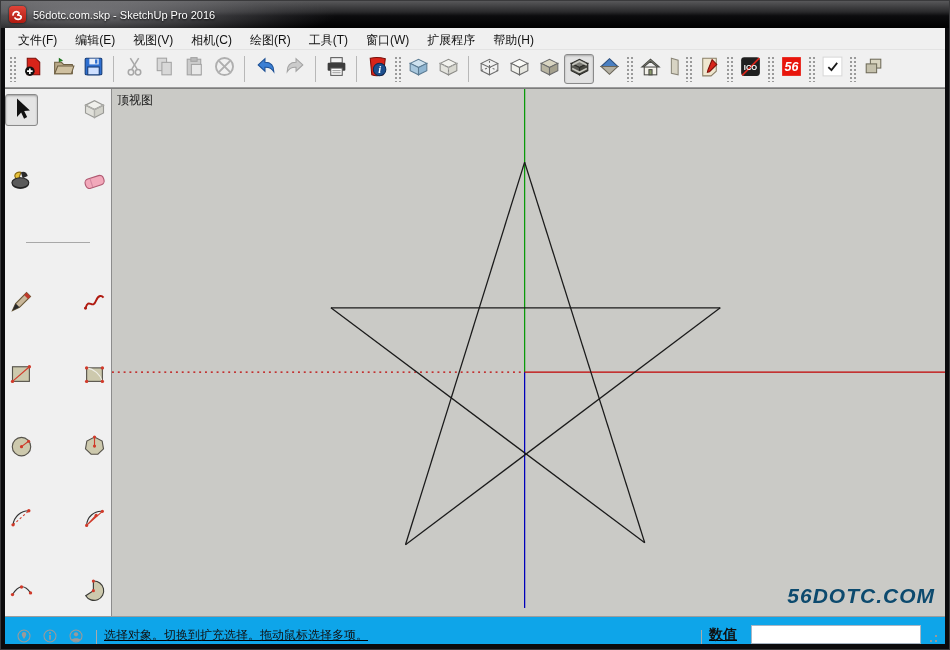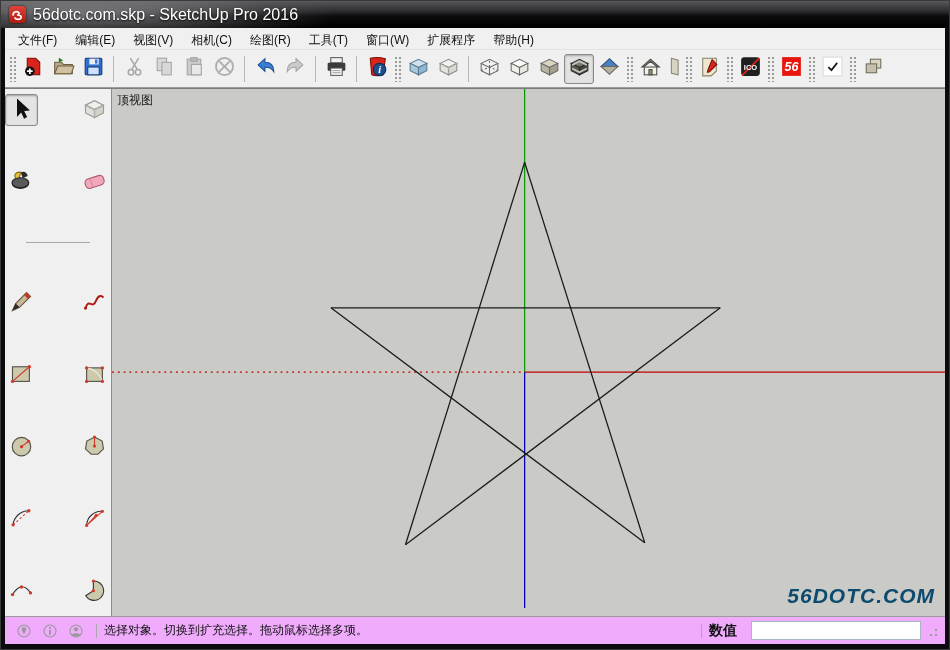--- a/index.html
+++ b/index.html
@@ -6,21 +6,21 @@
   html,body { width:950px; height:650px; overflow:hidden; font-family:"Liberation Sans","DejaVu Sans",sans-serif; }
   .window { width:950px; height:650px; background:#0b0b0d; display:flex; flex-direction:column; position:relative; border:1px solid #3a3a3c; }
 
   
   .titlebar { height:27px; flex:0 0 27px; position:relative; display:flex; align-items:center; padding-left:8px;
     background:linear-gradient(180deg,#58585a 0%,#2a2a2c 40%,#0c0c0e 55%,#000 100%); }
   .titlebar::before { content:""; position:absolute; left:0; top:0; width:340px; height:100%;
     background:radial-gradient(ellipse 340px 40px at 80px 14px, rgba(190,190,195,.55), rgba(120,120,125,.15) 60%, transparent 75%); }
   .app-icon { width:17px; height:17px; border-radius:4px; background:linear-gradient(180deg,#e04438,#b01a10); position:relative; z-index:2; flex:0 0 17px; box-shadow:0 0 2px #000; }
   .app-icon svg { position:absolute; inset:0; }
-  .title-text { color:#fff; font-size:16px; margin-left:7px; z-index:2; text-shadow:0 1px 2px #000; }
+  .title-text { color:#fff; font-size:11px; margin-left:7px; z-index:2; text-shadow:0 1px 2px #000; }
   .winbtns { position:absolute; top:0; right:12px; display:flex; z-index:3; }
 
   
   .menubar { flex:0 0 22px; background:#f0f0f0; display:flex; align-items:flex-end; margin:0 4px; border-bottom:1px solid #e3e3e3; padding-left:4px; }
   .menu-item { font-size:12px; color:#111; padding:0 9px; display:flex; align-items:center; cursor:default; }
 
   
   .toolbar { flex:0 0 38px; background:#f0f0f0; display:flex; align-items:center; margin:0 4px; border-bottom:1px solid #9c9c9c; padding-left:2px; }
   .tb-grip { width:7px; height:26px; margin:0 2px; background-image:radial-gradient(circle 1px at 2px 2px, #9a9a9a 1px, transparent 1.2px); background-size:4px 4px; }
   .tb-sep { width:1px; height:26px; background:#b8b8b8; margin:0 5px; }
@@ -41,21 +41,21 @@
   .pal-sep { grid-column:1 / span 2; width:64px; height:1px; background:#a8a8a8; margin:4px 0; justify-self:center; }
   .palette-foot { height:8px; display:flex; justify-content:space-around; align-items:center; }
   .palette-foot i { width:8px; height:2px; background:#777; }
 
   .canvas { flex:1; position:relative; overflow:hidden; }
   .canvas svg.scene { position:absolute; inset:0; width:100%; height:100%; }
   .view-label { position:absolute; top:3px; left:5px; font-size:12px; color:#1a1a1a; }
   .watermark { position:absolute; right:10px; bottom:8px; font-size:21px; font-weight:bold; font-style:italic; color:#0c4a6e; letter-spacing:1px; }
 
   
-  .statusbar { flex:0 0 28px; background:#f0abfc; margin:0 4px; border-top:1px solid #9c9c9c; display:flex; align-items:center; padding:0 6px; }
+  .statusbar { flex:0 0 28px; background:#0ea5e9; margin:0 4px; border-top:1px solid #9c9c9c; display:flex; align-items:flex-end; padding:0 6px;text-decoration:underline; }
   .sb-icon { width:16px; height:16px; margin:0 5px; }
   .sb-vsep { width:1px; height:14px; background:#aaa; margin:0 7px; }
   .sb-msg { font-size:12px; color:#111; white-space:nowrap; }
   .sb-spacer { flex:1; }
   .sb-label { font-size:14px; color:#111; font-weight:bold; margin-right:14px; white-space:nowrap; }
   .sb-input { width:170px; height:19px; border:1px solid #a9b6c4; background:#fff; font-size:11px; padding:0 4px; }
   .sb-grip { width:14px; height:14px; margin-left:4px; background-image:
       radial-gradient(circle 1.2px at 11px 11px,#999 1.2px,transparent 1.4px),
       radial-gradient(circle 1.2px at 11px 6px,#999 1.2px,transparent 1.4px),
       radial-gradient(circle 1.2px at 6px 11px,#999 1.2px,transparent 1.4px); }

